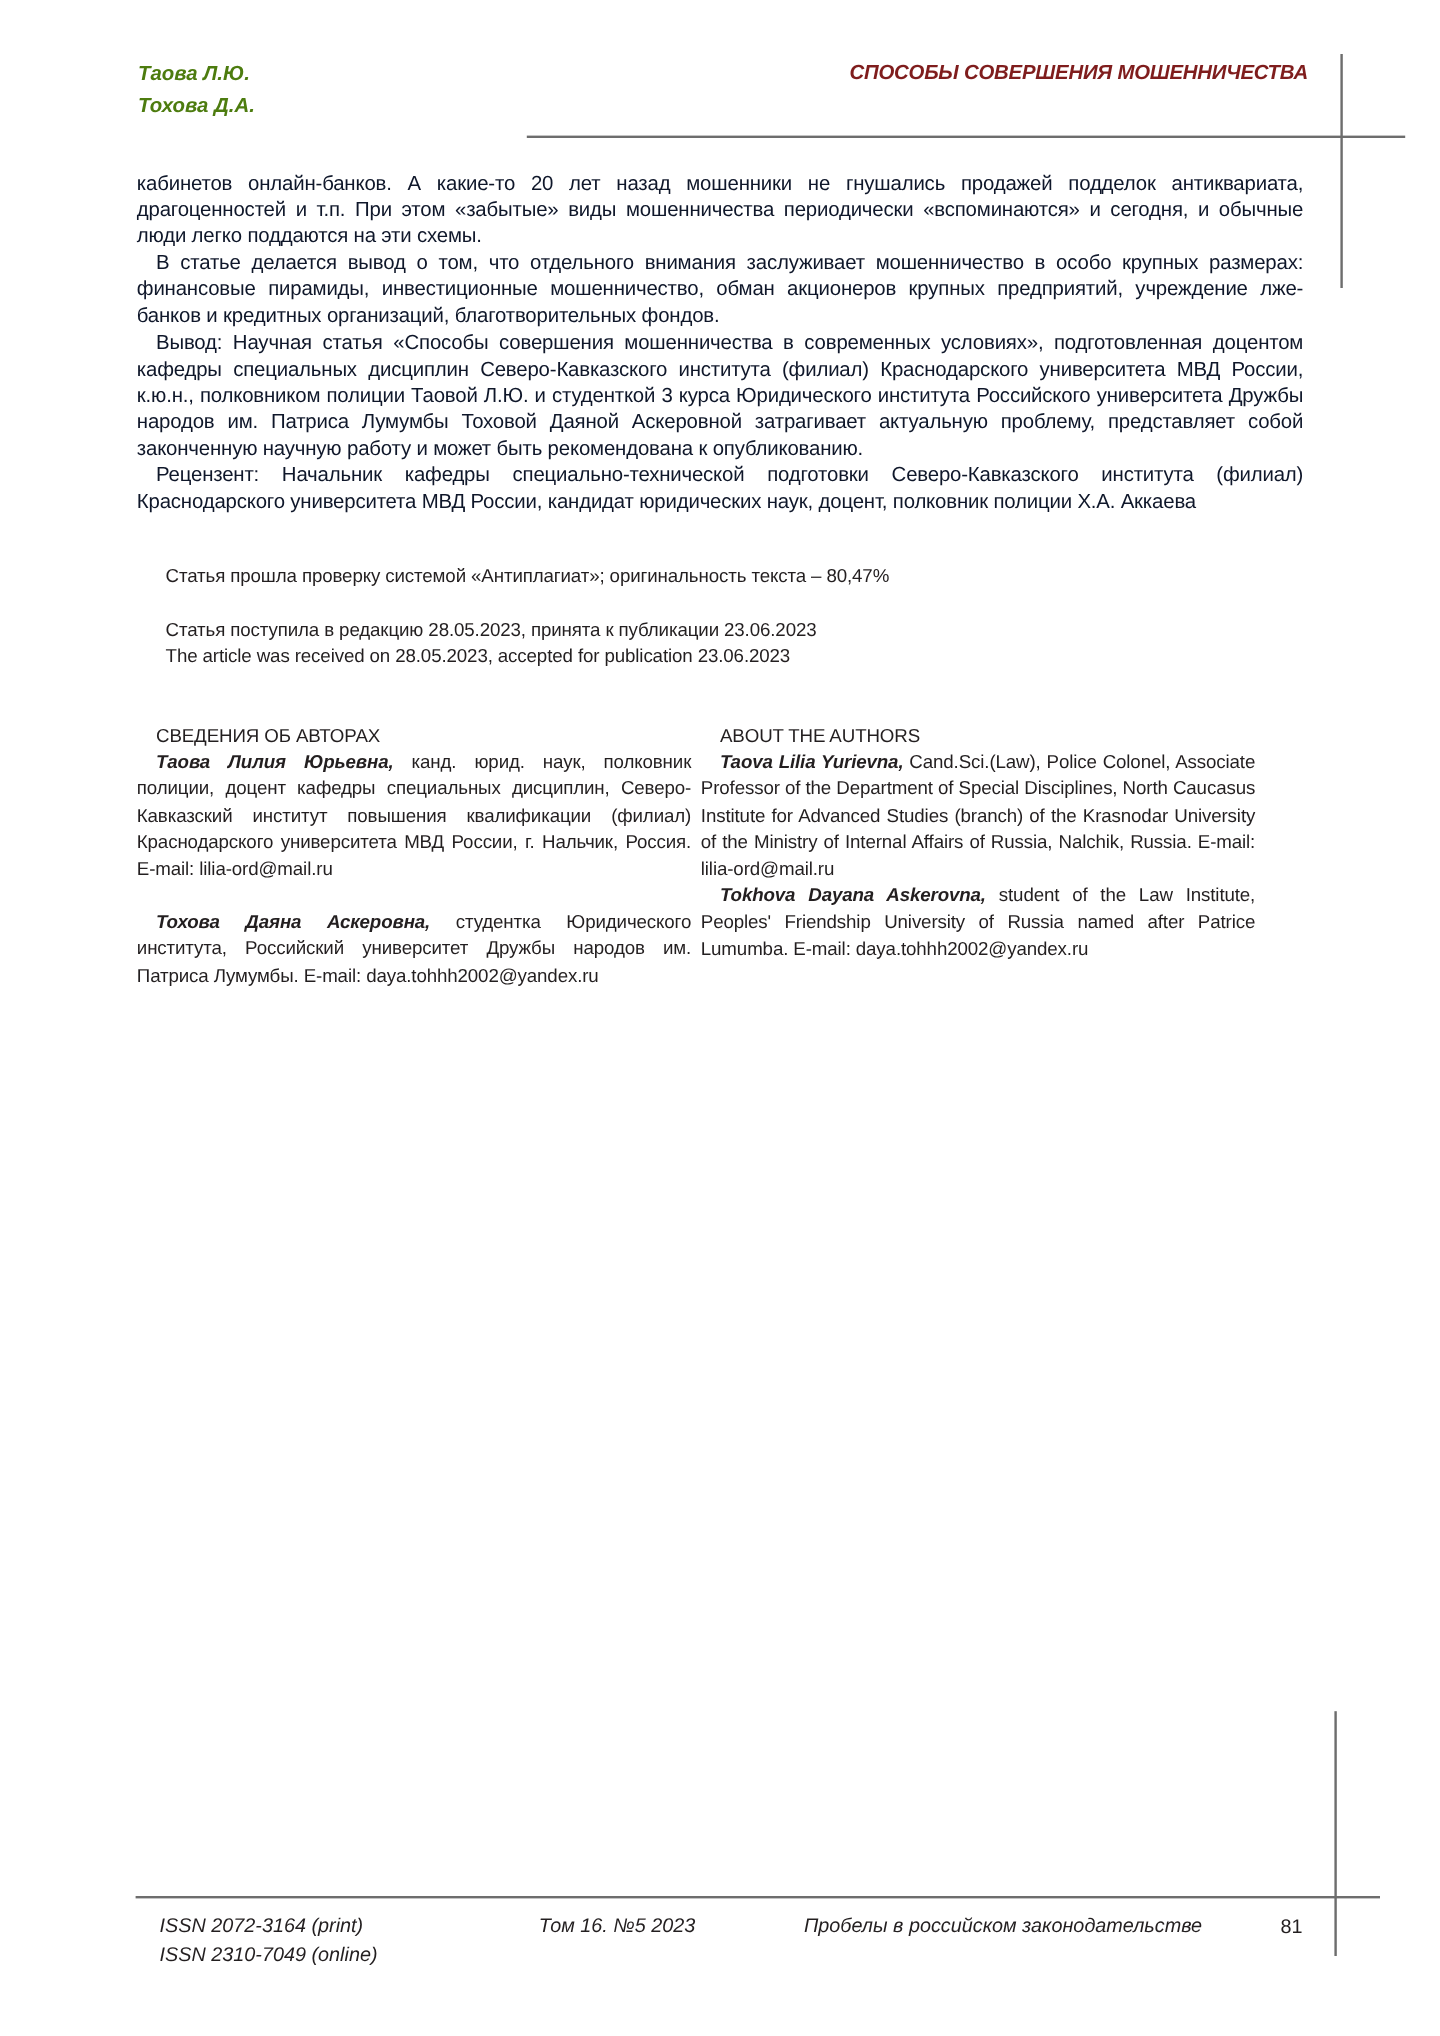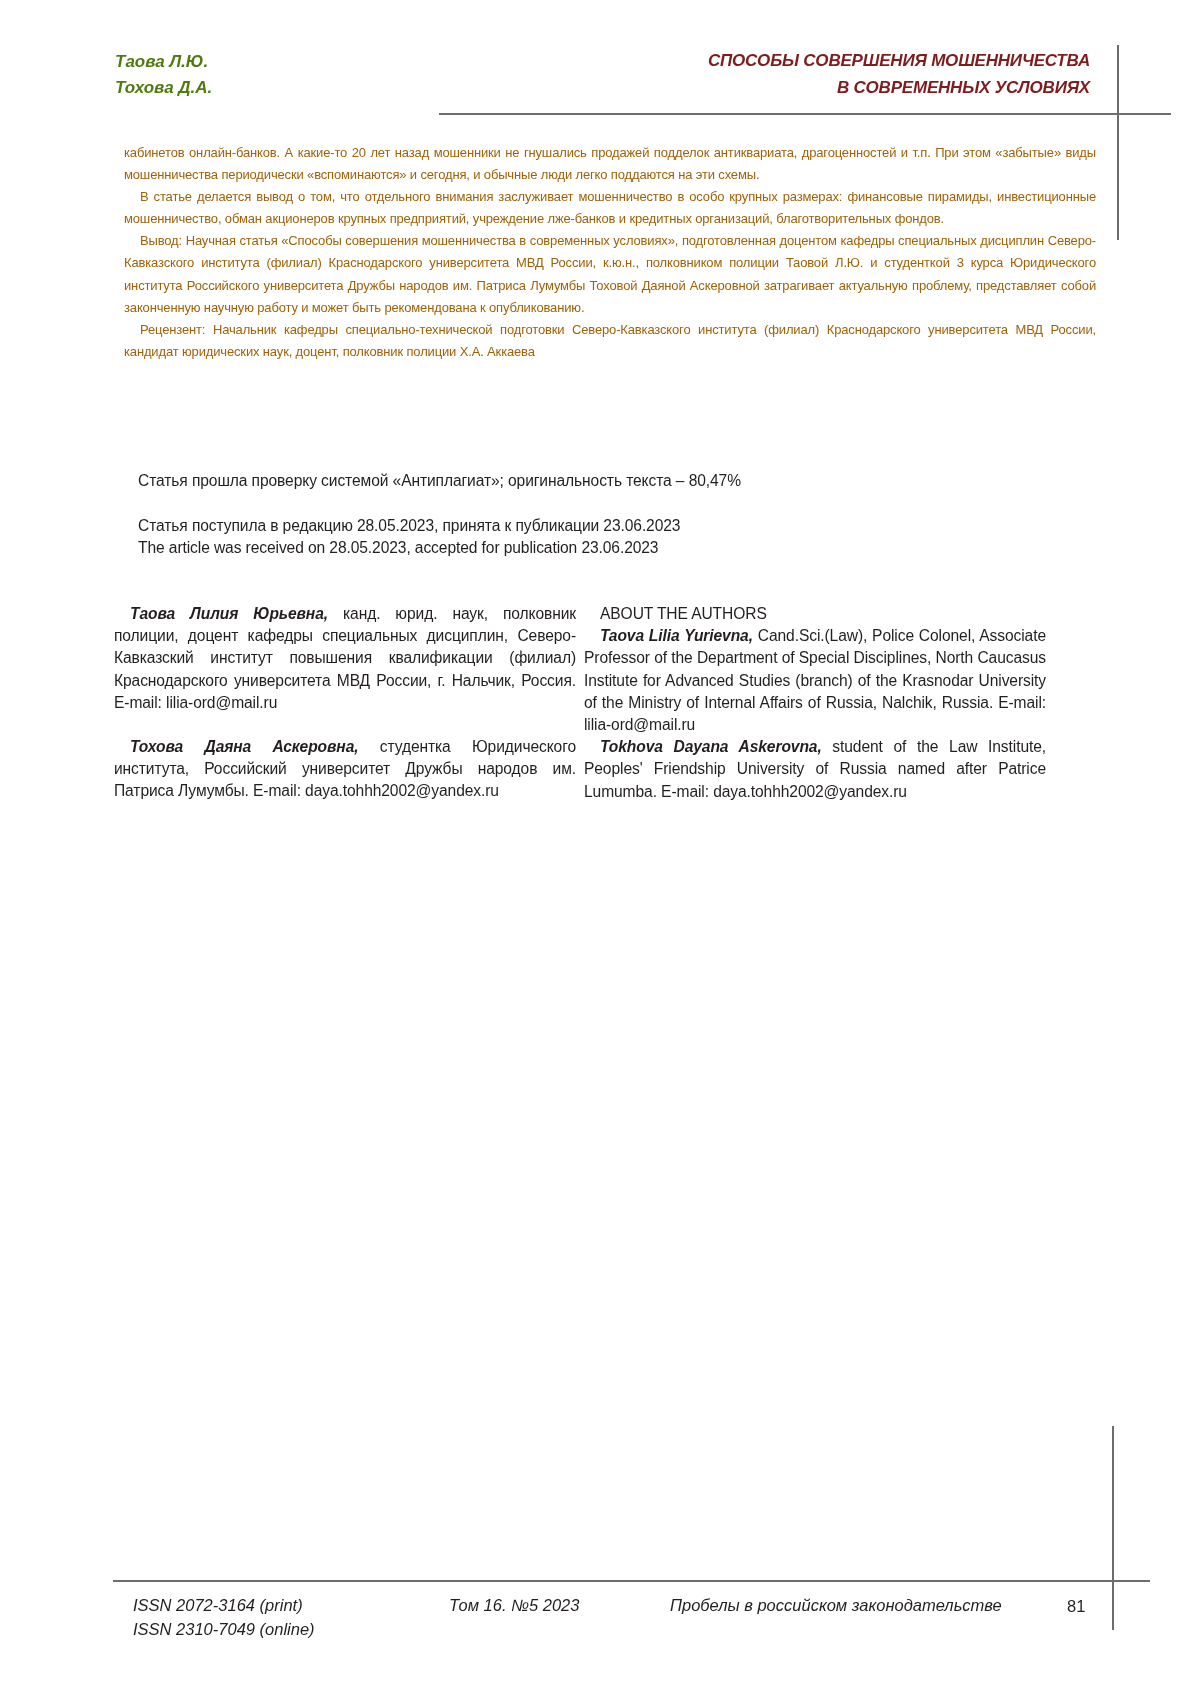--- a/index.html
+++ b/index.html
@@ -7,22 +7,22 @@
       width: 1200px; height: 1697px; position: relative; overflow: hidden;
       font-family: "Liberation Sans", "DejaVu Sans", sans-serif;
       color: #231f20;
     }
     .abs { position: absolute; }
     .hdr-left { left: 115px; top: 49px; font-style: italic; font-weight: bold; font-size: 17px; line-height: 26px; color: #4d7c0f; font-family: "Liberation Sans", sans-serif; }
     .hdr-right { right: 110px; top: 47px; text-align: right; font-style: italic; font-weight: bold; font-size: 17px; line-height: 27px; color: #7f1d1d; letter-spacing: -0.2px; }
     .hline { background: #6d6d6d; height: 2px; }
     .vline { background: #6d6d6d; width: 2px; }
     .body-text {
-      left: 124px; top: 142px; width: 972px;
-      font-size: 13px; line-height: 22.1px; text-align: justify; color: #a16207;
+      left: 114px; top: 142px; width: 972px;
+      font-size: 17px; line-height: 22.1px; text-align: justify; color: #0f172a;
       letter-spacing: -0.15px;
     }
     .body-text p { margin: 0; text-indent: 0; }
     .body-text p.ind { text-indent: 16px; }
     .meta { left: 138px; font-size: 15.6px; line-height: 22px; color: #231f20; letter-spacing: -0.1px; }
     .col { font-size: 15.6px; line-height: 22.2px; text-align: justify; color: #231f20; width: 462px; letter-spacing: -0.1px; }
     .col p { margin: 0; text-indent: 16px; }
     .col .heading { text-indent: 16px; text-align: left; }
     .col .gap { height: 22px; }
     .col b { font-style: italic; font-weight: bold; }
@@ -30,37 +30,37 @@
   </style>
 </head>
 <body>
 
 <div class="abs hdr-left">
   <div>Таова Л.Ю.</div>
   <div>Тохова Д.А.</div>
 </div>
 <div class="abs hdr-right">
   <div>СПОСОБЫ СОВЕРШЕНИЯ МОШЕННИЧЕСТВА</div>
-  <div>В СОВРЕМЕННЫХ УСЛОВИЯХ</div>
 </div>
 <div class="abs hline" style="left:439px; top:113px; width:732px;"></div>
 <div class="abs vline" style="left:1117px; top:45px; height:195px;"></div>
 
 <div class="abs body-text">
   <p>кабинетов онлайн-банков. А какие-то 20 лет назад мошенники не гнушались продажей подделок антиквариата, драгоценностей и т.п. При этом «забытые» виды мошенничества периодически «вспоминаются» и сегодня, и обычные люди легко поддаются на эти схемы.</p>
   <p class="ind">В статье делается вывод о том, что отдельного внимания заслуживает мошенничество в особо крупных размерах: финансовые пирамиды, инвестиционные мошенничество, обман акционеров крупных предприятий, учреждение лже-банков и кредитных организаций, благотворительных фондов.</p>
   <p class="ind">Вывод: Научная статья «Способы совершения мошенничества в современных условиях», подготовленная доцентом кафедры специальных дисциплин Северо-Кавказского института (филиал) Краснодарского университета МВД России, к.ю.н., полковником полиции Таовой Л.Ю. и студенткой 3 курса Юридического института Российского университета Дружбы народов им. Патриса Лумумбы Тоховой Даяной Аскеровной   затрагивает актуальную проблему, представляет собой законченную научную работу и может быть рекомендована к опубликованию.</p>
   <p class="ind">Рецензент: Начальник кафедры специально-технической подготовки Северо-Кавказского института (филиал) Краснодарского университета МВД России, кандидат юридических наук, доцент, полковник полиции Х.А. Аккаева</p>
 </div>
 
 <div class="abs meta" style="top:470px;">Статья прошла проверку системой «Антиплагиат»; оригинальность текста – 80,47%</div>
 <div class="abs meta" style="top:515px;">Статья поступила в редакцию 28.05.2023, принята к публикации 23.06.2023</div>
 <div class="abs meta" style="top:537px;">The article was received on 28.05.2023, accepted for publication 23.06.2023</div>
 
 <div class="abs col" style="left:114px; top:603px;">
+  <p class="heading">СВЕДЕНИЯ ОБ АВТОРАХ</p>
   <p><b>Таова Лилия Юрьевна,</b><span> канд. юрид. наук, полковник полиции, доцент кафедры специальных дисциплин, Северо-Кавказский институт повышения квалификации (филиал) Краснодарского университета МВД России, г. Нальчик, Россия. E-mail: lilia-ord@mail.ru</span></p>
   <div class="gap"></div>
   <p><b>Тохова Даяна Аскеровна,</b><span> студентка Юридического института, Российский университет Дружбы народов им. Патриса Лумумбы. E-mail: daya.tohhh2002@yandex.ru</span></p>
 </div>
 
 <div class="abs col" style="left:584px; top:603px;">
   <p class="heading">ABOUT THE AUTHORS</p>
   <p><b>Taova Lilia Yurievna,</b><span> Cand.Sci.(Law), Police Colonel, Associate Professor of the Department of Special Disciplines, North Caucasus Institute for Advanced Studies (branch) of the Krasnodar University of the Ministry of Internal Affairs of Russia, Nalchik, Russia. E-mail: lilia-ord@mail.ru</span></p>
   <p><b>Tokhova Dayana Askerovna,</b><span> student of the Law Institute, Peoples' Friendship University of Russia named after Patrice Lumumba. E-mail: daya.tohhh2002@yandex.ru</span></p>
 </div>

